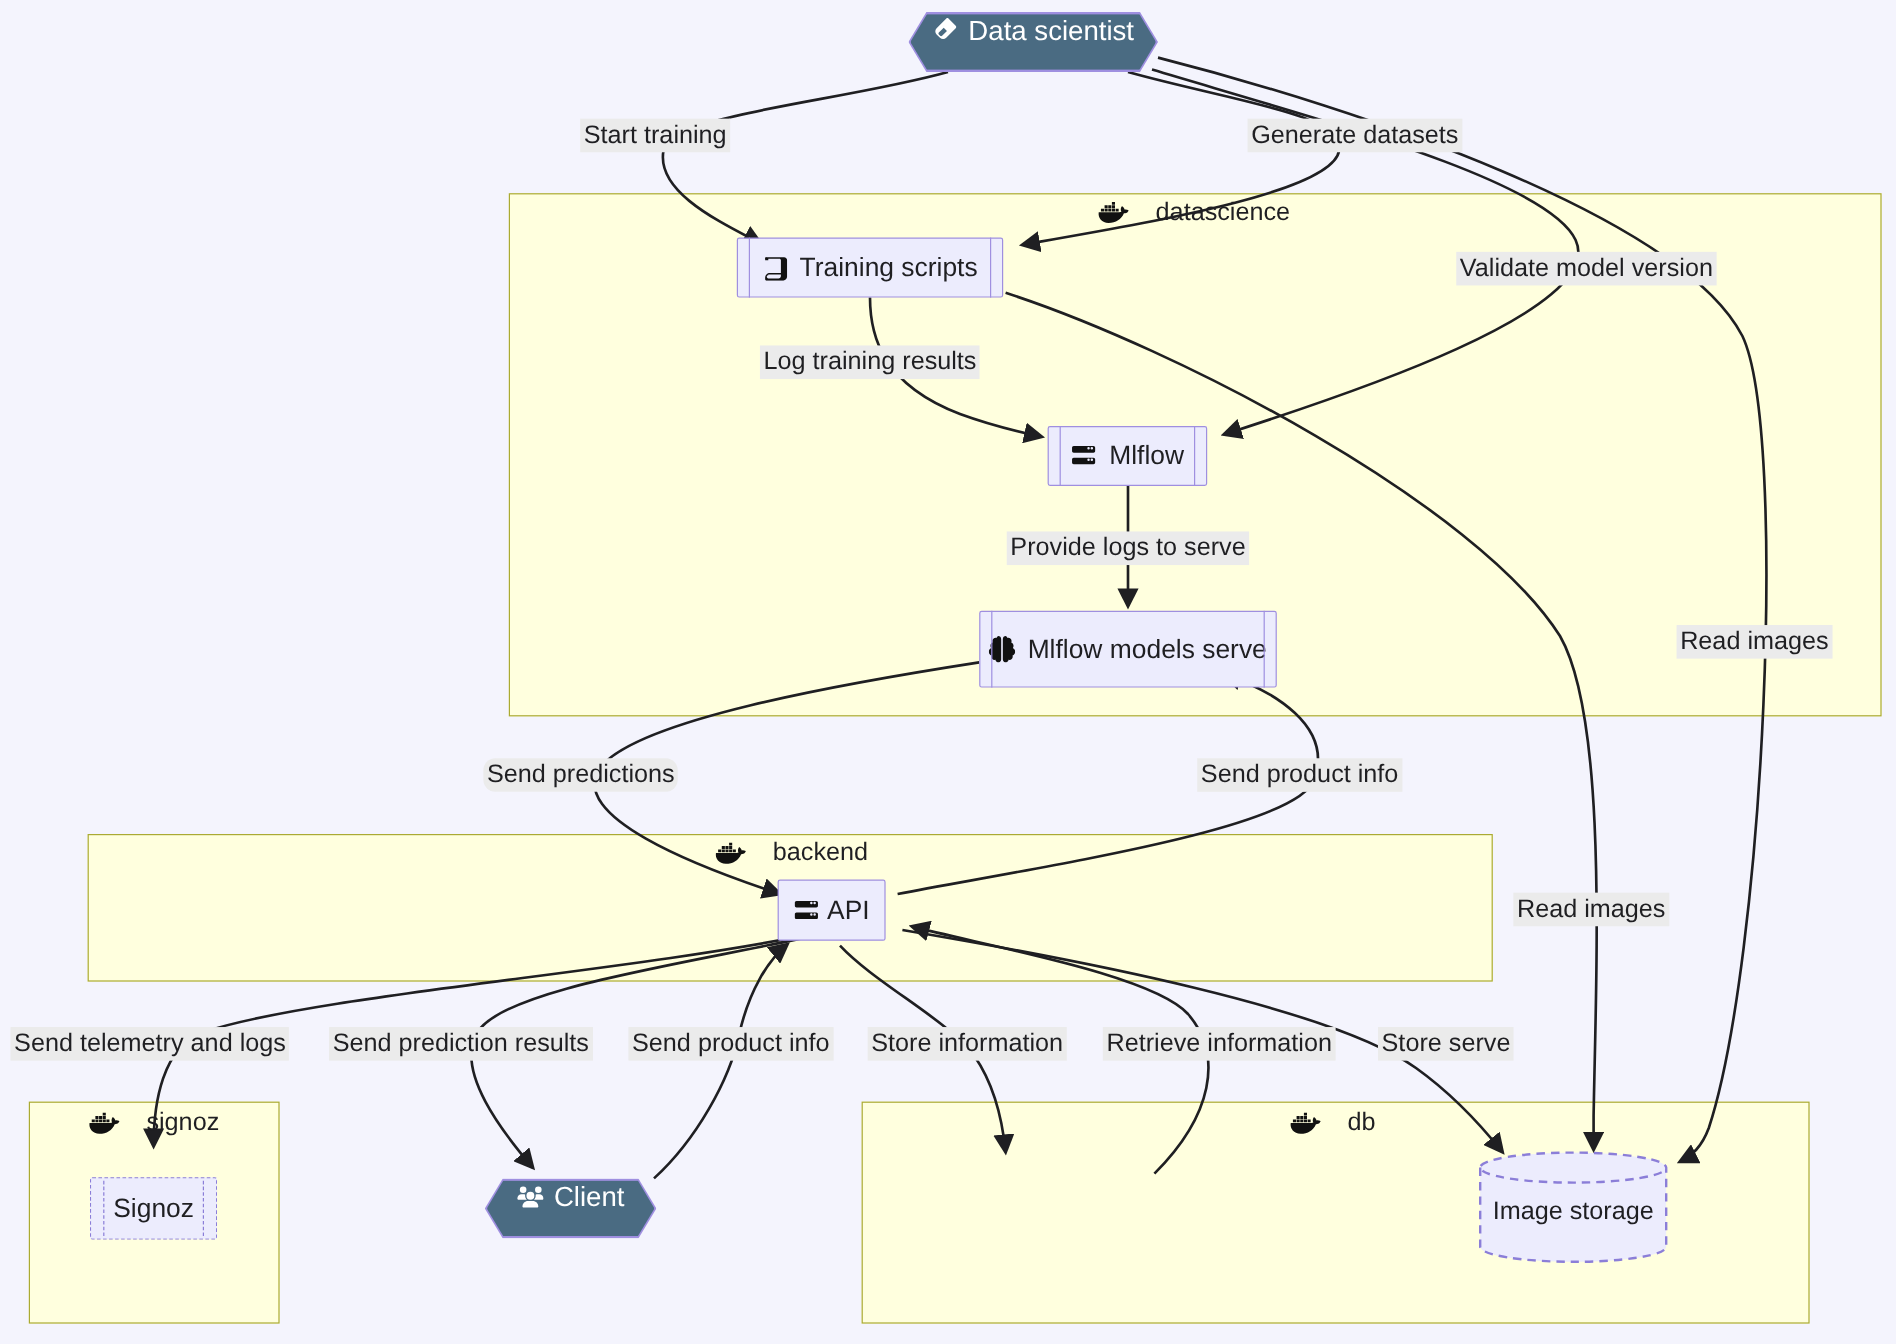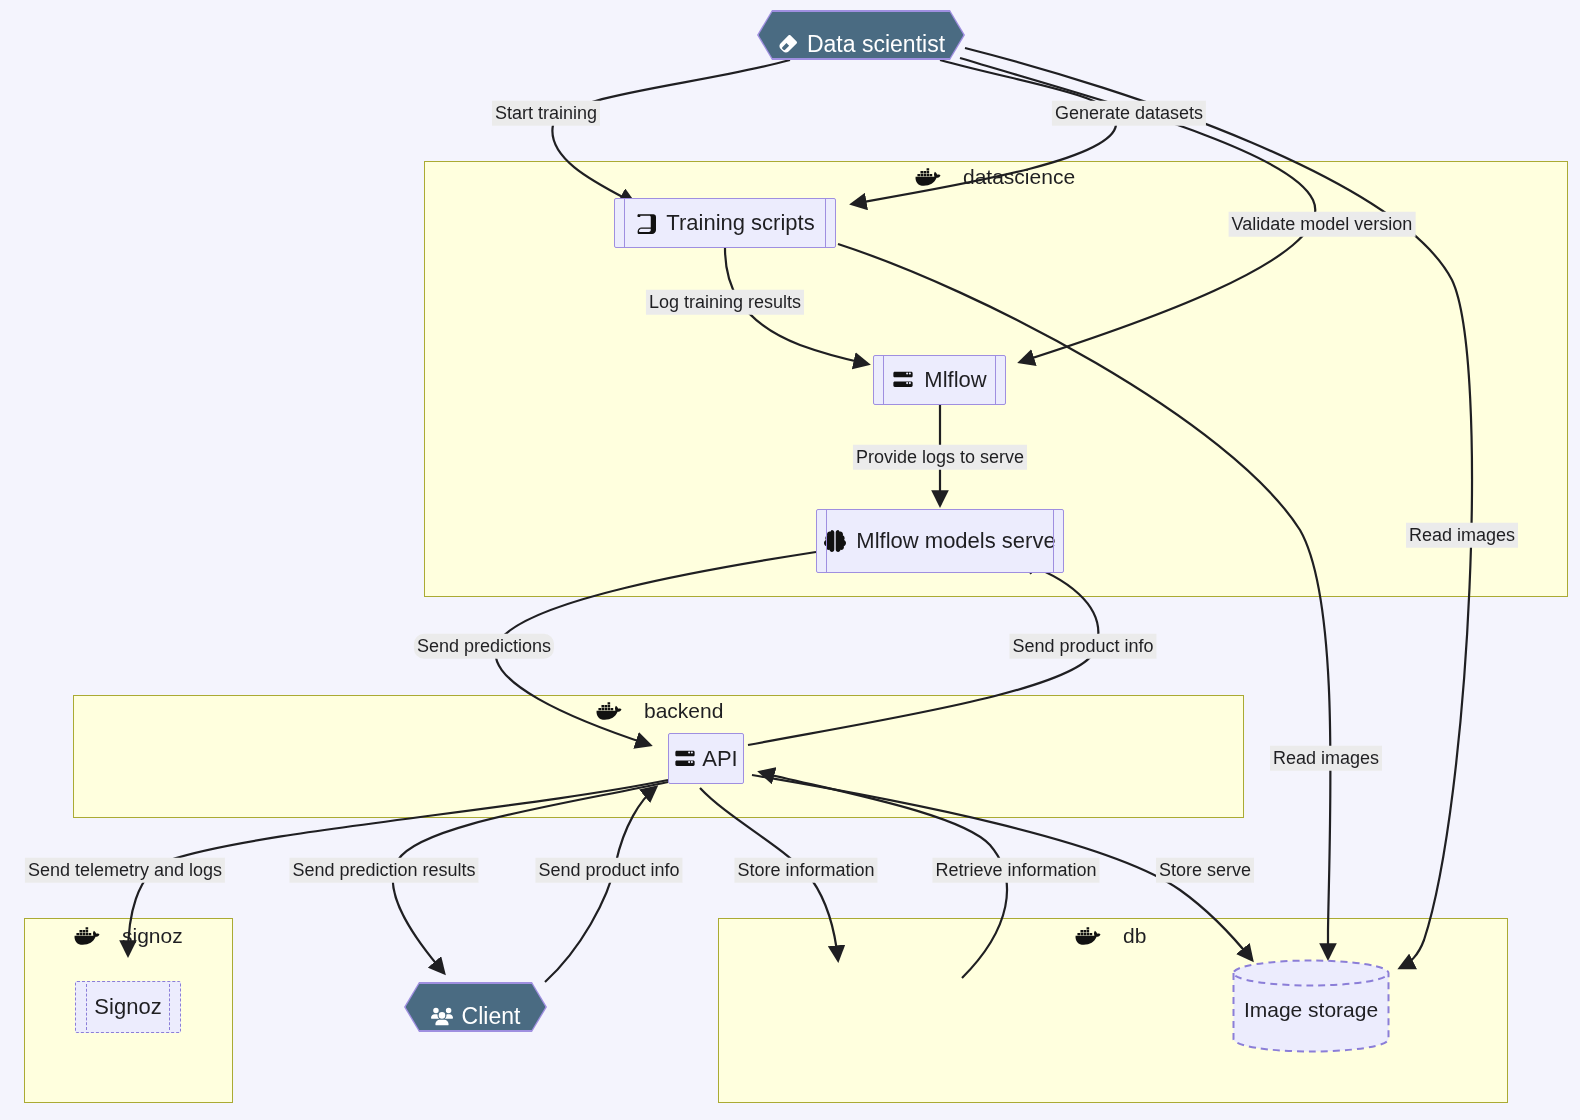--- a/index.html
+++ b/index.html
@@ -80,39 +80,39 @@
   .hexwrap { position: absolute; }
   .hexwrap .hexborder {
     position: absolute; inset: 0;
     background: #9f8fe0;
     clip-path: polygon(15px 0, calc(100% - 15px) 0, 100% 50%, calc(100% - 15px) 100%, 15px 100%, 0 50%);
   }
   .hexwrap .hexfill {
     position: absolute; inset: 1.6px;
     background: #4a6b82;
     clip-path: polygon(14px 0, calc(100% - 14px) 0, 100% 50%, calc(100% - 14px) 100%, 14px 100%, 0 50%);
-    display: flex; align-items: flex-end; justify-content: center;
+    display: flex; align-items: flex-start; justify-content: center;
     color: #fff; font-size: 23px; white-space: nowrap;
   }
   
   .cyl { position: absolute; }
   .cyl .cyl-body {
     position: absolute; inset: 0;
   }
   .cyl .cyl-text {
     position: absolute; left: 0; right: 0; top: 0; bottom: 0;
     display: flex; align-items: center; justify-content: center;
     font-size: 21px; color: #1f1f22; white-space: nowrap;
   }
   
   .elabel {
     position: absolute;
     background: #ebebeb;
     color: #1f1f22;
-    font-size: 18px;
+    font-size: 21px;
     white-space: nowrap;
     padding: 1px 3px;
     line-height: 1.25;
     transform: translate(-50%, -50%);
   }
   svg.edges {
     position: absolute;
     left: 0; top: 0;
     width: 1580px; height: 1120px;
     pointer-events: none;
@@ -246,21 +246,21 @@
     <span class="nlabel">
       <span>
         <svg class="icon-svg" viewBox="0 0 512 512" width="22" height="22">
             <path fill="#111" d="M184 0c30.9 0 56 25.1 56 56V456c0 30.9-25.1 56-56 56c-28.9 0-52.7-21.9-55.7-50.1c-5.2 1.4-10.7 2.1-16.3 2.1c-35.3 0-64-28.7-64-64c0-7.4 1.3-14.6 3.6-21.2C21.4 367.4 0 338.2 0 304c0-31.9 18.7-59.5 45.8-72.3C37.1 220.8 32 206 32 190.2c0-30.1 18.5-55.9 44.7-66.6C72.4 115.6 70 106.1 70 96c0-35.3 28.7-64 64-64c7.2 0 14.2 1.2 20.7 3.4C163.8 14.3 172.3 0 184 0zM328 0c11.7 0 20.2 14.3 29.3 35.4C363.8 33.2 370.8 32 378 32c35.3 0 64 28.7 64 64c0 10.1-2.4 19.6-6.7 28.1C461.5 134.3 480 160.1 480 190.2c0 15.8-5.1 30.6-13.8 41.5C493.3 244.5 512 272.1 512 304c0 34.2-21.4 63.4-51.6 74.8c2.3 6.6 3.6 13.8 3.6 21.2c0 35.3-28.7 64-64 64c-5.6 0-11.1-.7-16.3-2.1C380.7 490.1 356.9 512 328 512c-30.9 0-56-25.1-56-56V56c0-30.9 25.1-56 56-56z"></path>
           </svg>
       </span>
       <span>Mlflow models serve</span>
     </span>
   </div>
 
-  <div class="node rect" style="left:668px; top:733px; width:76px; height:51px;">
+  <div class="node rect" style="left:648px; top:733px; width:90px; height:51px;">
     <span class="nlabel" style="gap:6px;">
       <span>
         <svg class="icon-svg" viewBox="0 0 512 512" width="22" height="22">
             <path fill="#111" d="M64 64h384c17.7 0 32 14.3 32 32v64c0 17.7-14.3 32-32 32H64c-17.7 0-32-14.3-32-32V96c0-17.7 14.3-32 32-32zm352 64a24 24 0 1 0 0-48 24 24 0 1 0 0 48zm-64 0a24 24 0 1 0 0-48 24 24 0 1 0 0 48zM64 288h384c17.7 0 32 14.3 32 32v64c0 17.7-14.3 32-32 32H64c-17.7 0-32-14.3-32-32v-64c0-17.7 14.3-32 32-32zm352 64a24 24 0 1 0 0-48 24 24 0 1 0 0 48zm-64 0a24 24 0 1 0 0-48 24 24 0 1 0 0 48z"></path>
           </svg>
       </span>
       <span>API</span>
     </span>
   </div>
 

